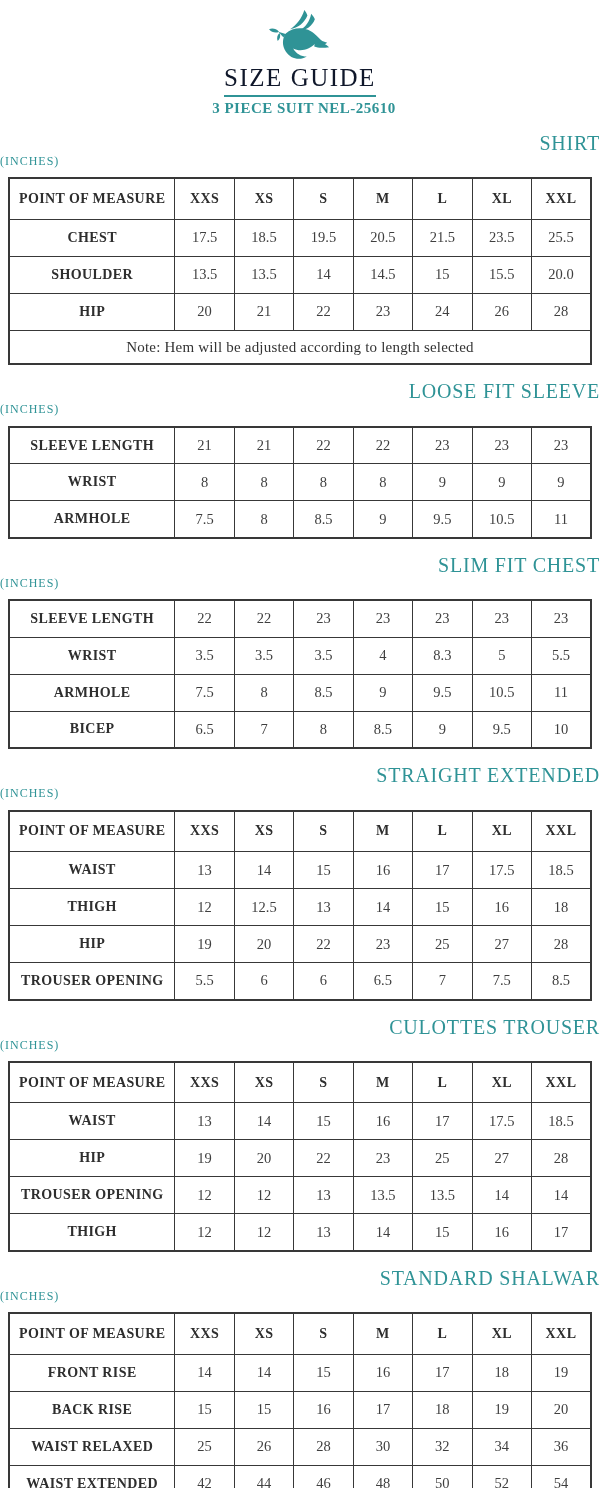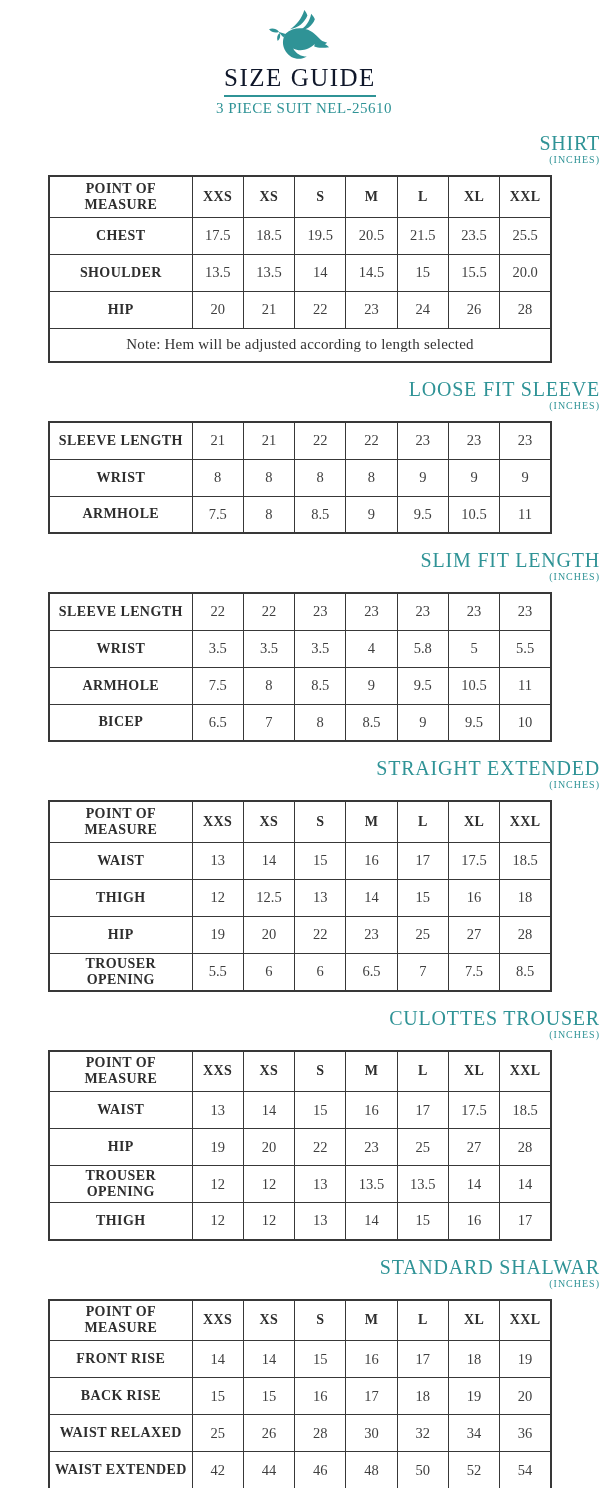--- a/index.html
+++ b/index.html
@@ -23,47 +23,47 @@
     margin-top: 2px;
   }
   .title-rule {
     width: 152px;
     height: 2px;
     background: #2f9396;
     margin: 3px auto 3px auto;
   }
   .product-subtitle {
     font-size: 15px;
-    font-weight: 400;
+    font-weight: 700;
     letter-spacing: 0.5px;
     color: #2f9396;
     margin-left: 8px;
   }
 
   
   .size-section { margin-top: 16px; }
   .section-heading {
     text-align: right;
     font-size: 20px;
     font-weight: 400;
     letter-spacing: 0.8px;
     color: #2f9396;
     line-height: 1.05;
   }
   .section-unit {
-    text-align: right;
-    font-size: 10px;
+    text-align: left;
+    font-size: 12px;
     letter-spacing: 1px;
     color: #2f9396;
     line-height: 1.2;
   }
 
   
   .size-table {
-    width: 504px;
+    width: 584px;
     margin: 9px auto 0 auto;
     border-collapse: collapse;
     table-layout: fixed;
     border: 2px solid #383838;
     background: #ffffff;
   }
   .size-table th, .size-table td {
     border: 1px solid #383838;
     text-align: center;
     vertical-align: middle;
@@ -199,41 +199,41 @@
               <td data-name="size-value-cell">9</td>
               <td data-name="size-value-cell">9.5</td>
               <td data-name="size-value-cell">10.5</td>
               <td data-name="size-value-cell">11</td>
             </tr>
           </tbody>
     </table>
   </section>
 
   <section class="size-section" data-name="size-section">
-    <h3 class="section-heading" data-name="section-heading">SLIM FIT LENGTH</h3>
+    <h3 class="section-heading" data-name="section-heading">SLIM FIT CHEST</h3>
     <div class="section-unit" data-name="section-unit">(INCHES)</div>
     <table class="size-table" data-name="size-table">
       <tbody>
             <tr data-name="measure-row">
               <th data-name="measure-label-cell" class="label-cell">SLEEVE LENGTH</th>
               <td data-name="size-value-cell">22</td>
               <td data-name="size-value-cell">22</td>
               <td data-name="size-value-cell">23</td>
               <td data-name="size-value-cell">23</td>
               <td data-name="size-value-cell">23</td>
               <td data-name="size-value-cell">23</td>
               <td data-name="size-value-cell">23</td>
             </tr>
             <tr data-name="measure-row">
               <th data-name="measure-label-cell" class="label-cell">WRIST</th>
               <td data-name="size-value-cell">3.5</td>
               <td data-name="size-value-cell">3.5</td>
               <td data-name="size-value-cell">3.5</td>
               <td data-name="size-value-cell">4</td>
-              <td data-name="size-value-cell">5.8</td>
+              <td data-name="size-value-cell">8.3</td>
               <td data-name="size-value-cell">5</td>
               <td data-name="size-value-cell">5.5</td>
             </tr>
             <tr data-name="measure-row">
               <th data-name="measure-label-cell" class="label-cell">ARMHOLE</th>
               <td data-name="size-value-cell">7.5</td>
               <td data-name="size-value-cell">8</td>
               <td data-name="size-value-cell">8.5</td>
               <td data-name="size-value-cell">9</td>
               <td data-name="size-value-cell">9.5</td>

